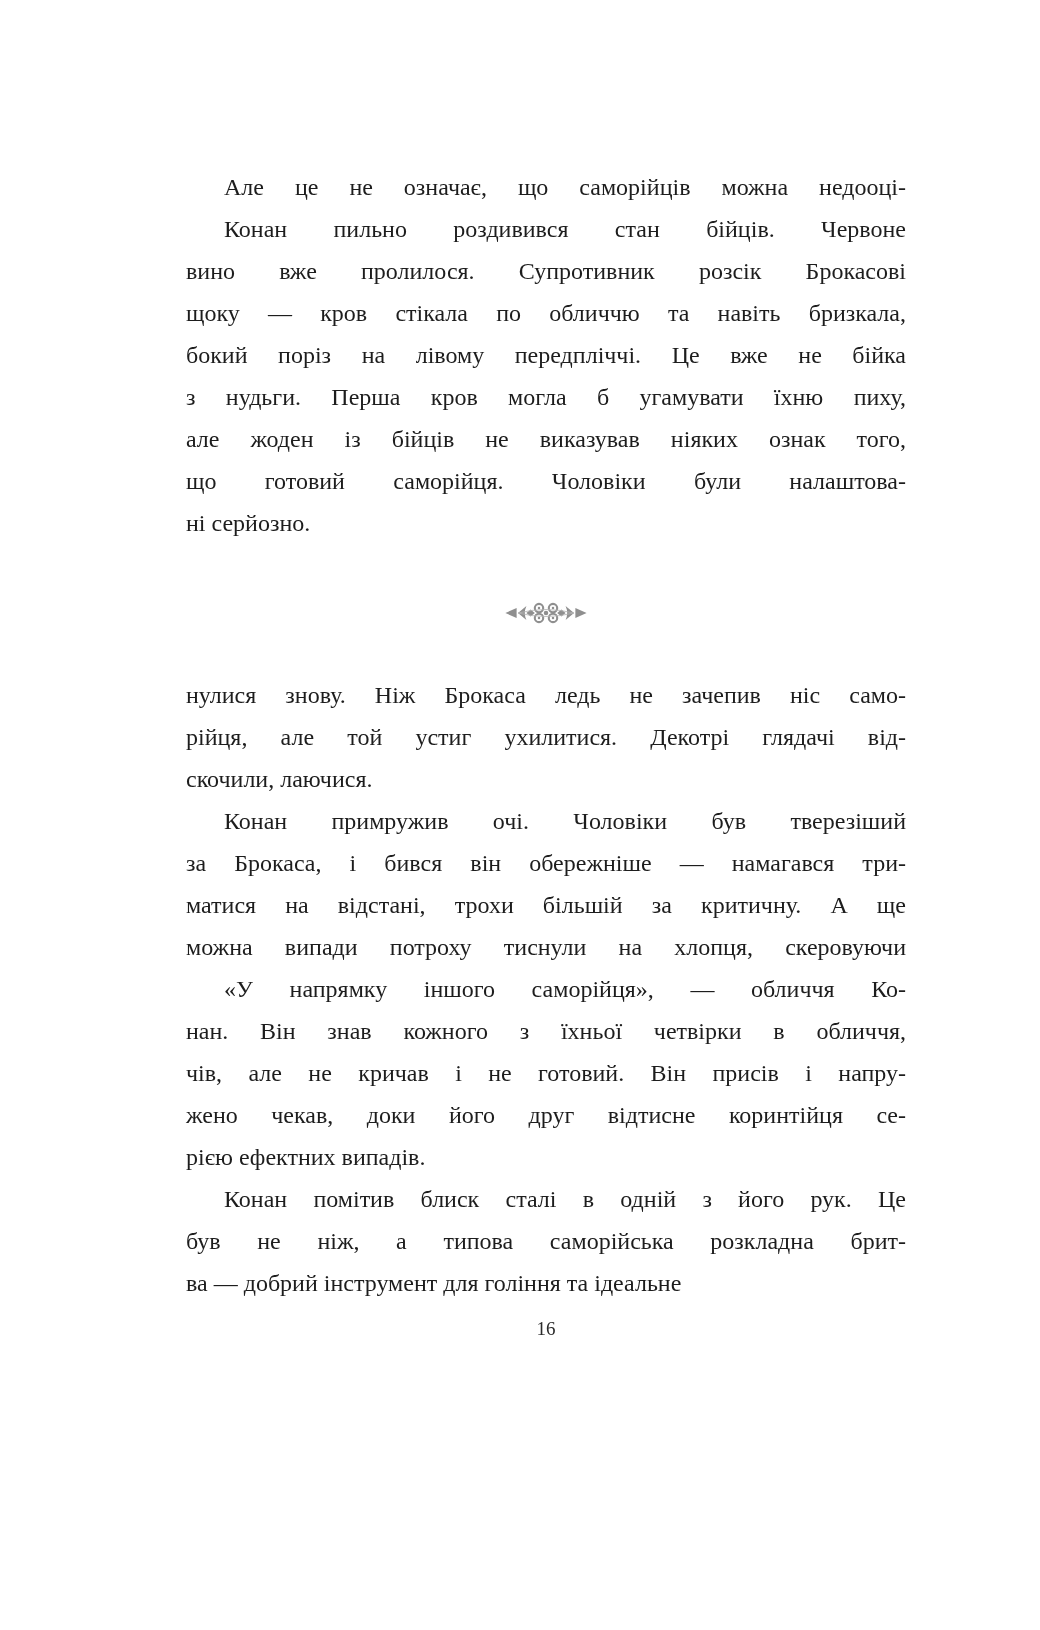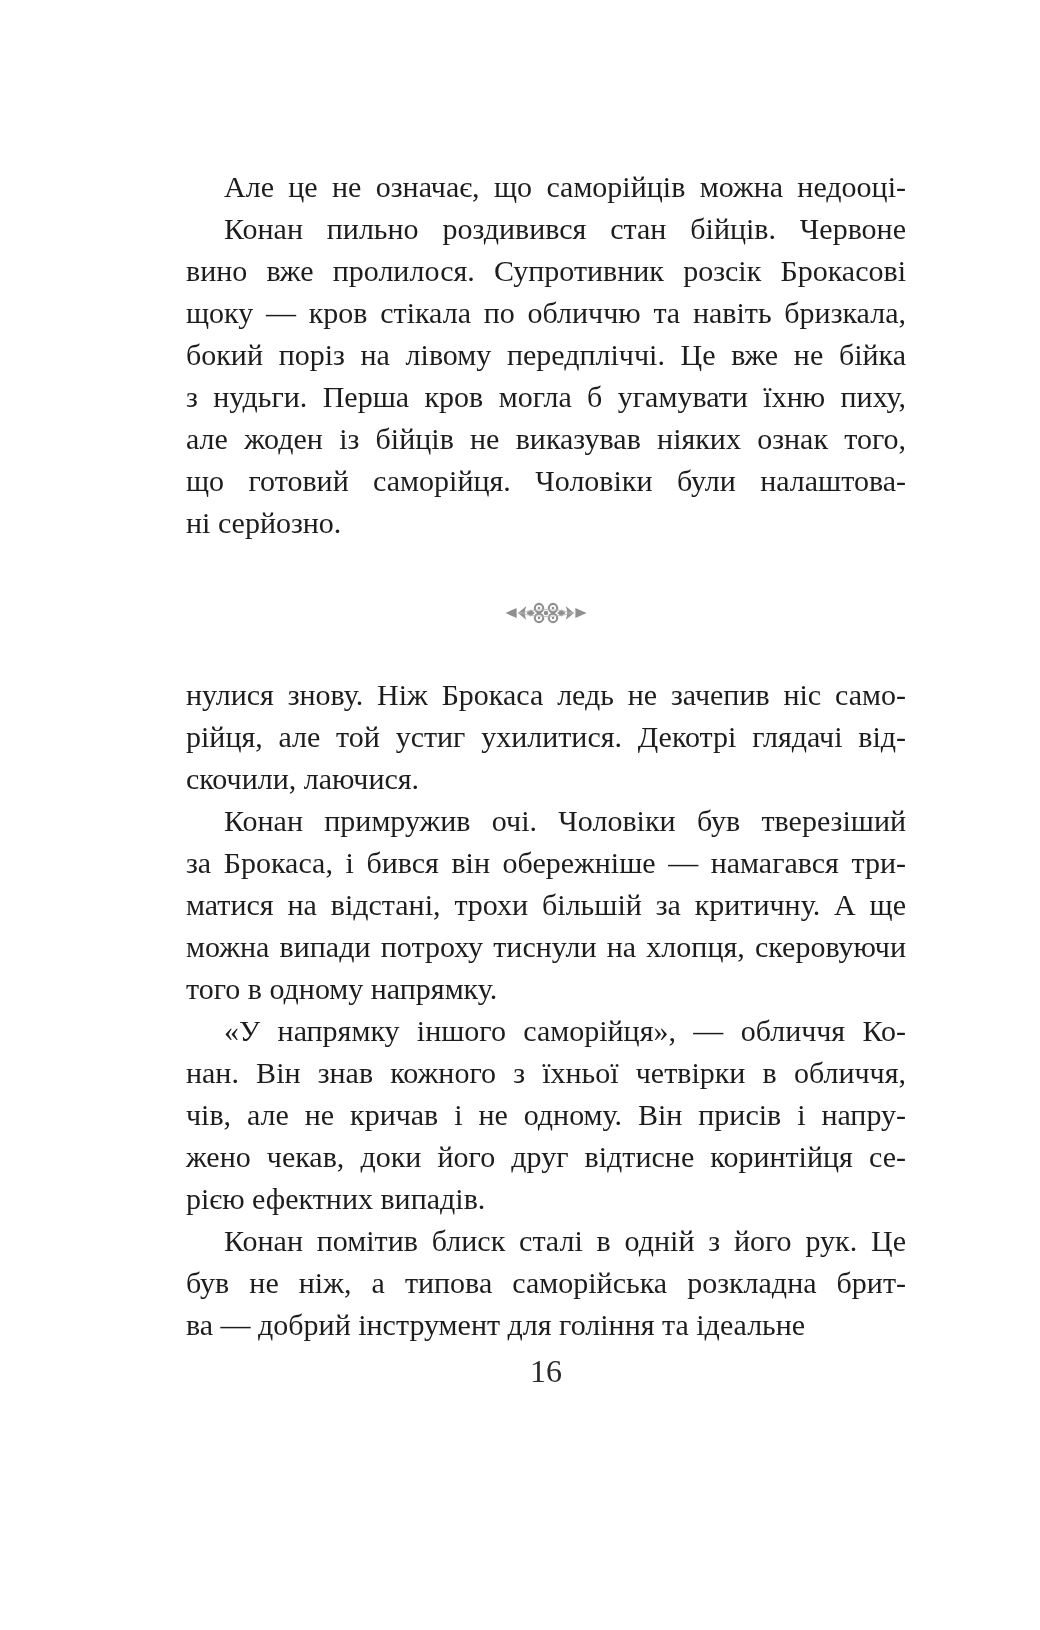--- a/index.html
+++ b/index.html
@@ -15,21 +15,21 @@
     font-family: "Liberation Serif", "DejaVu Serif", serif;
     color: #1d1d1d;
   }
   .text-column {
     width: 720px;
     margin-left: 186px;
     padding-top: 166px;
   }
   .paragraph { margin: 0; }
   .line {
-    font-size: 30px;
+    font-size: 24px;
     line-height: 42px;
     text-align: justify;
     text-align-last: justify;
     -moz-text-align-last: justify;
     white-space: normal;
   }
   .line.para-end {
     text-align-last: left;
     -moz-text-align-last: left;
   }
@@ -39,21 +39,21 @@
   .scene-divider {
     height: 30px;
     margin: 54px 0 46px 0;
     display: flex;
     justify-content: center;
     align-items: center;
   }
   .page-number {
     margin-top: 10px;
     text-align: center;
-    font-size: 32px;
+    font-size: 19px;
     line-height: 30px;
     color: #2b2b2b;
   }
 </style>
 </head>
 <body>
 
 <div class="book-page">
   <div class="text-column">
 
@@ -105,26 +105,25 @@
         <div class="paragraph">
           <div class="line">нулися знову. Ніж Брокаса ледь не зачепив ніс само-</div>
           <div class="line">рійця, але той устиг ухилитися. Декотрі глядачі від-</div>
           <div class="line para-end">скочили, лаючися.</div>
         </div>
         <div class="paragraph">
           <div class="line para-indent">Конан примружив очі. Чоловіки був тверезіший</div>
           <div class="line">за Брокаса, і бився він обережніше — намагався три-</div>
           <div class="line">матися на відстані, трохи більшій за критичну. А ще</div>
           <div class="line">можна випади потроху тиснули на хлопця, скеровуючи</div>
-          <div class="line para-end">того в одному напрямку.</div>
         </div>
         <div class="paragraph">
           <div class="line para-indent">«У напрямку іншого саморійця», — обличчя Ко-</div>
           <div class="line">нан. Він знав кожного з їхньої четвірки в обличчя,</div>
-          <div class="line">чів, але не кричав і не одному. Він присів і напру-</div>
+          <div class="line">чів, але не кричав і не готовий. Він присів і напру-</div>
           <div class="line">жено чекав, доки його друг відтисне коринтійця се-</div>
           <div class="line para-end">рією ефектних випадів.</div>
         </div>
         <div class="paragraph">
           <div class="line para-indent">Конан помітив блиск сталі в одній з його рук. Це</div>
           <div class="line">був не ніж, а типова саморійська розкладна брит-</div>
           <div class="line para-end">ва — добрий інструмент для гоління та ідеальне</div>
         </div>
       </section>
 

